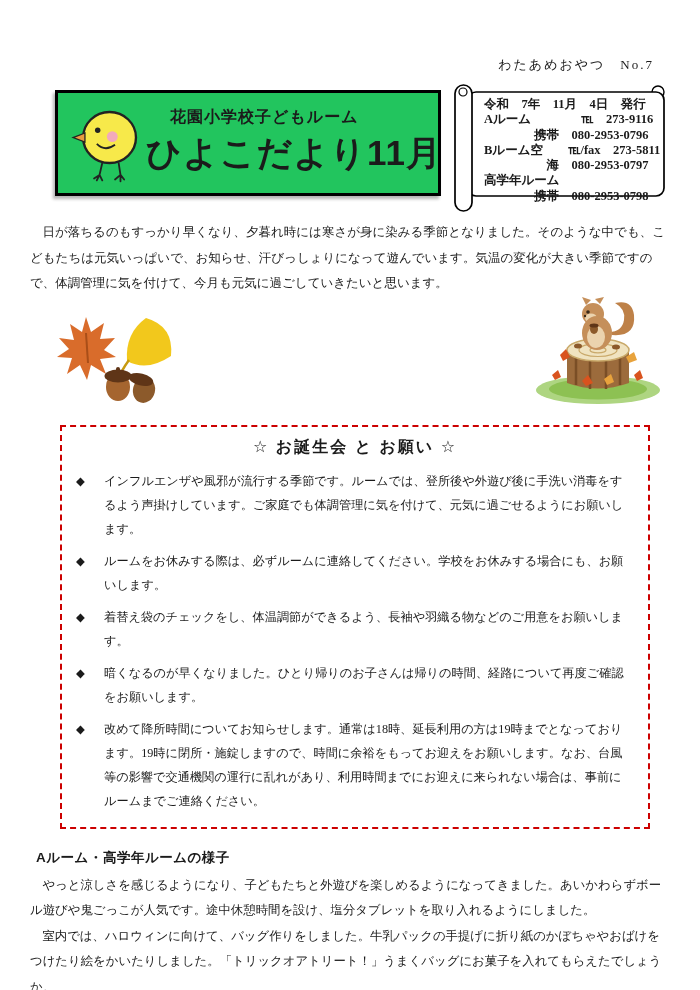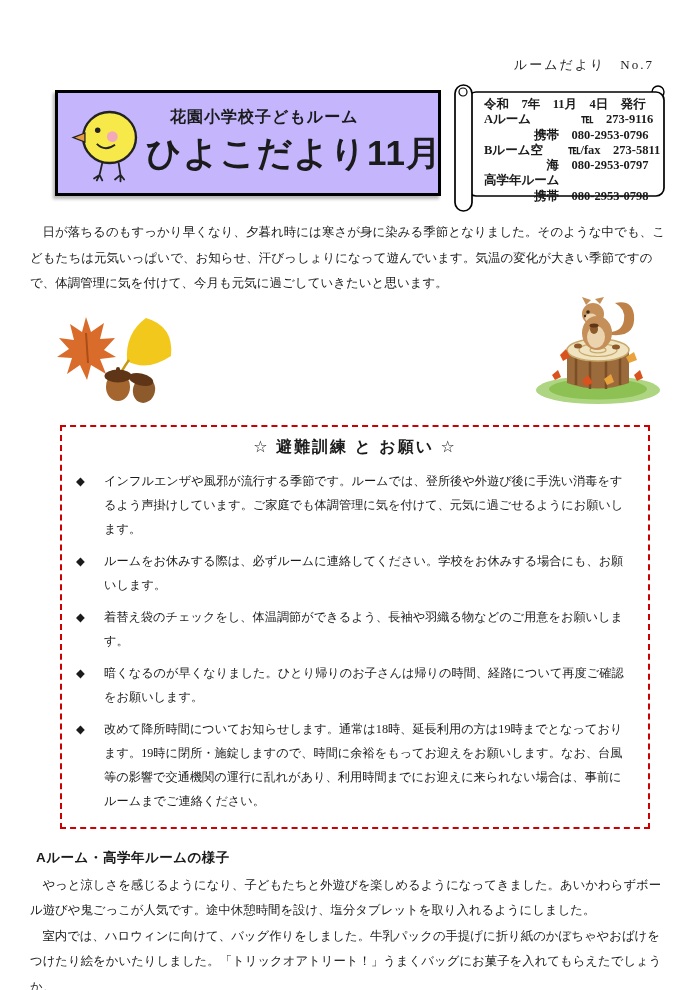--- a/index.html
+++ b/index.html
@@ -13,21 +13,21 @@
 
   
   .issue {
     position:absolute; top:56px; right:46px;
     font-size:13px; letter-spacing:2px;
   }
 
   
   .title-box {
     position:absolute; left:55px; top:90px; width:386px; height:106px;
-    border:3px solid #000; background:#c4b5fd;
+    border:3px solid #000; background:#22c55e;
     box-shadow:-2px 3px 3px #b5b5b5;
     display:flex; align-items:center; padding:4px 8px 4px 6px;
   }
   .chick { flex:0 0 82px; }
   .title-text { flex:1; padding-bottom:4px; }
   .org { font-size:16px; font-weight:bold; letter-spacing:1px; margin:2px 0 2px 24px; }
   .main-title { font-size:35px; font-weight:900; letter-spacing:1px; white-space:nowrap; }
 
   
   .scroll-box { position:absolute; left:452px; top:80px; width:220px; height:138px;font-weight:bold; }
@@ -57,21 +57,21 @@
   .bullet { flex:0 0 28px; font-size:11.5px; line-height:24px; font-family:"DejaVu Sans",sans-serif; }
   .notice-text { flex:1; font-size:12.2px; line-height:24px; }
 
   .report { margin:20px 28px 0 30px; }
   .report-heading { font-size:13.5px; font-weight:bold; letter-spacing:0.5px; margin:0 0 6px 6px; }
   .report p { font-size:12.4px; line-height:25.5px; }
 </style>
 </head>
 <body>
 
-<div class="issue">ルームだより　No.7</div>
+<div class="issue">わたあめおやつ　No.7</div>
 
 <div class="title-box">
   <svg class="chick" width="82" height="94" viewBox="0 0 90 100">
     <ellipse cx="50" cy="44" rx="29" ry="28" fill="#f7e94a" stroke="#222" stroke-width="2.6"></ellipse>
     <path d="M23 39 L10 44 L23 49 Z" fill="#e79b3f" stroke="#222" stroke-width="1.4"></path>
     <circle cx="37" cy="36" r="3" fill="#222"></circle>
     <circle cx="53" cy="43" r="6" fill="#f2aabb"></circle>
     <path d="M36 51 Q45 60 56 52" stroke="#222" stroke-width="2" fill="none"></path>
     <path d="M42 72 L39 85 M39 85 L33 89 M39 85 L42 91 M39 85 L36 91" stroke="#222" stroke-width="2" fill="none" stroke-linecap="round"></path>
     <path d="M60 72 L62 85 M62 85 L56 90 M62 85 L66 90 M62 85 L62 92" stroke="#222" stroke-width="2" fill="none" stroke-linecap="round"></path>
@@ -143,21 +143,21 @@
       <path d="M30 58 L36 52 L40 60 L33 64 Z" fill="#d9531e"></path>
       <path d="M96 60 L104 55 L107 63 L99 66 Z" fill="#e8a33d"></path>
       <path d="M52 84 L58 78 L63 86 L56 89 Z" fill="#d9531e"></path>
       <path d="M74 82 L81 77 L84 85 L77 88 Z" fill="#e8a33d"></path>
       <path d="M22 78 L28 73 L31 80 L25 83 Z" fill="#d9531e"></path>
       <path d="M104 78 L110 73 L113 81 L107 84 Z" fill="#d9531e"></path>
     </svg>
   </div>
 
   <div class="notice">
-    <div class="notice-title gothic">☆ 避難訓練 と お願い ☆</div>
+    <div class="notice-title gothic">☆ お誕生会 と お願い ☆</div>
 
     <div class="notice-item">
       <span class="bullet">◆</span>
       <span class="notice-text">インフルエンザや風邪が流行する季節です。ルームでは、登所後や外遊び後に手洗い消毒をするよう声掛けしています。ご家庭でも体調管理に気を付けて、元気に過ごせるようにお願いします。</span>
     </div>
     <div class="notice-item">
       <span class="bullet">◆</span>
       <span class="notice-text">ルームをお休みする際は、必ずルームに連絡してください。学校をお休みする場合にも、お願いします。</span>
     </div>
     <div class="notice-item">

